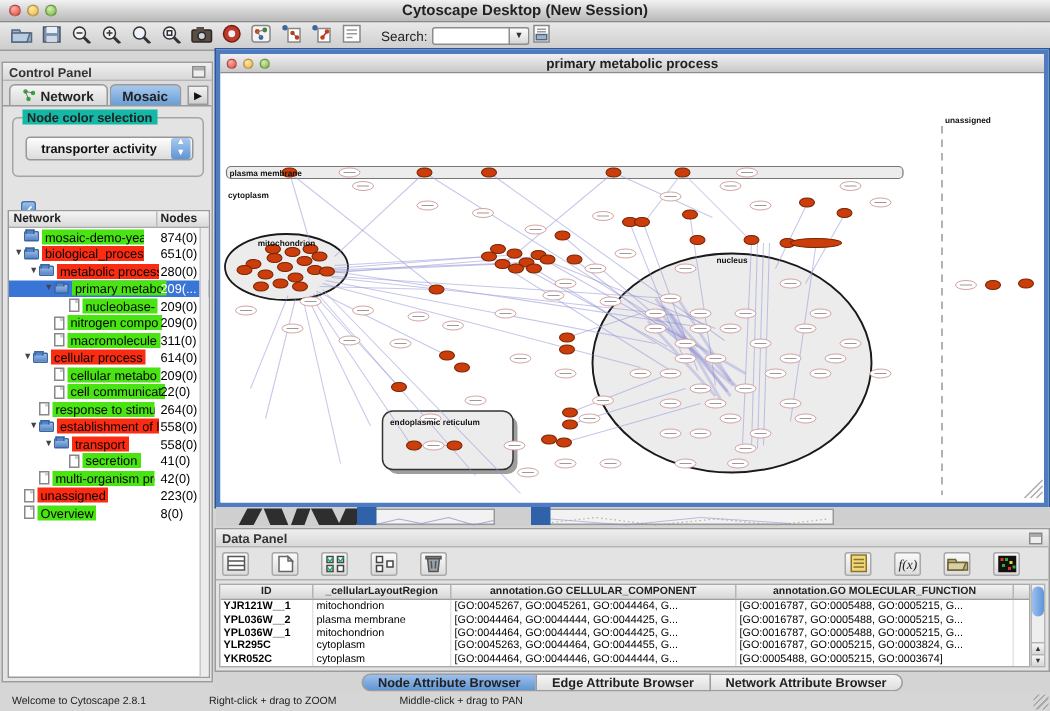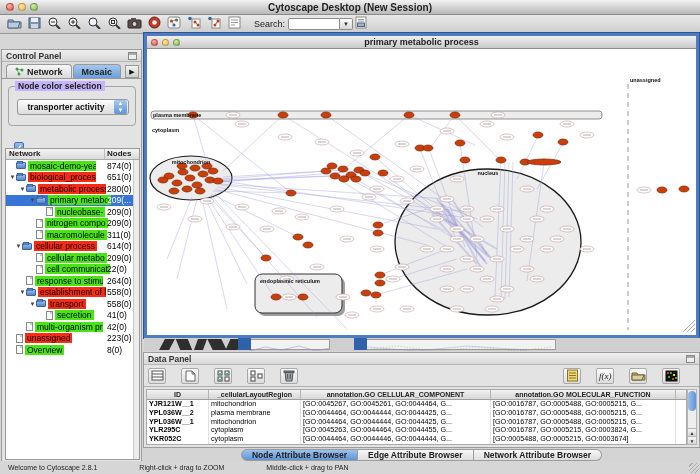--- a/index.html
+++ b/index.html
@@ -28,42 +28,42 @@
   .tb-gap { width:10px; }
   #search-label { font-size:9px; color:#222; margin:0 3px 0 8px; }
   #search-box { display:flex; align-items:center; }
   #search-input { width:52px; height:12px; font-size:8px; border:1px solid #8d8d8d;
     border-radius:2px 0 0 2px; background:#fff; padding:0 2px; }
   #search-dropdown { width:13px; height:12px; border:1px solid #8d8d8d; border-left:none;
     border-radius:0 2px 2px 0; background:linear-gradient(#fdfdfd,#d6d6d6);
     font-size:6px; color:#333; display:flex; align-items:center; justify-content:center; }
 
   
-  #control-panel { left:1px; top:49px; width:141px; height:414px;
+  #control-panel { left:1px; top:41px; width:141px; height:414px;
     background:#e3e3e3; border:1px solid #9c9c9c; }
   .panel-title { height:12px; display:flex; align-items:center; justify-content:space-between;
     padding:0 4px; font-size:8.5px; font-weight:bold; color:#333;
     background:linear-gradient(#efefef,#d8d8d8); border-bottom:1px solid #b5b5b5; }
   .float-icon { width:9px; height:8px; border:1px solid #888; background:#eee; position:relative; }
   .float-icon:before { content:""; position:absolute; left:0; top:0; right:0; height:2px; background:#aaa; }
 
   #cp-tabs { height:17px; display:flex; align-items:flex-end; padding:2px 2px 0 4px;
     border-bottom:1px solid #9a9a9a; background:#dcdcdc; }
   .cp-tab { height:14px; display:flex; align-items:center; padding:0 8px; font-size:9px;
     font-weight:bold; color:#222; background:linear-gradient(#f6f6f6,#d9d9d9);
     border:1px solid #999; border-bottom:none; border-radius:4px 4px 0 0; margin-right:1px; }
   .cp-tab.selected { background:linear-gradient(#a8c8ec,#699fd8); }
   .tab-scroll { margin-left:auto; width:14px; height:13px; border:1px solid #999;
     background:linear-gradient(#f2f2f2,#cfcfcf); font-size:7px; color:#111;
     display:flex; align-items:center; justify-content:center; }
   .net-glyph { width:9px; height:9px; margin-right:3px; }
 
   #group-box { position:absolute; left:6px; top:36px; width:128px; height:40px;
     border:1px solid #a5a5a5; border-radius:4px; }
-  #group-label { position:absolute; left:6px; top:-6px; background:#c4b5fd;
+  #group-label { position:absolute; left:6px; top:-6px; background:#14b8a6;
     padding:0 3px; font-size:8.5px; font-weight:bold; color:#222; }
   #color-dropdown { position:absolute; left:8px; top:12px; width:112px; height:16px;
     border:1px solid #979797; border-radius:3px; background:linear-gradient(#fdfdfd,#dcdcdc);
     display:flex; align-items:center; font-size:8.5px; font-weight:bold; color:#111; }
   #color-dropdown span.val { flex:1; text-align:center; }
   .dd-arrows { width:13px; height:14px; margin-right:1px; border-radius:2px;
     background:linear-gradient(#a9c9ef,#5e95d6); color:#fff; font-size:6px; line-height:7px;
     text-align:center; }
 
   #select-nodes-row { position:absolute; left:12px; top:82px; display:flex; align-items:center; }

